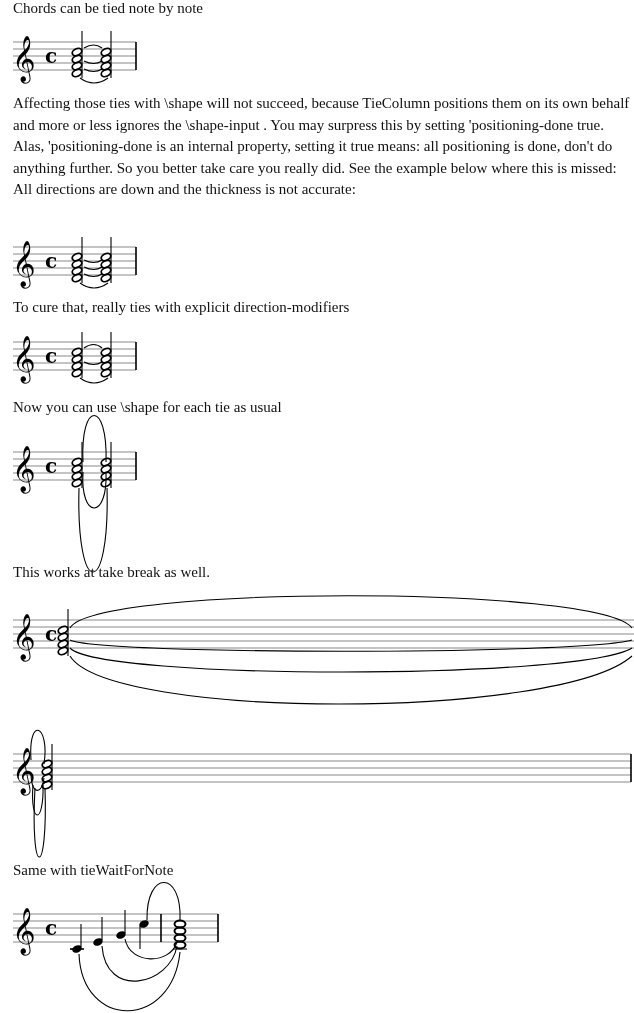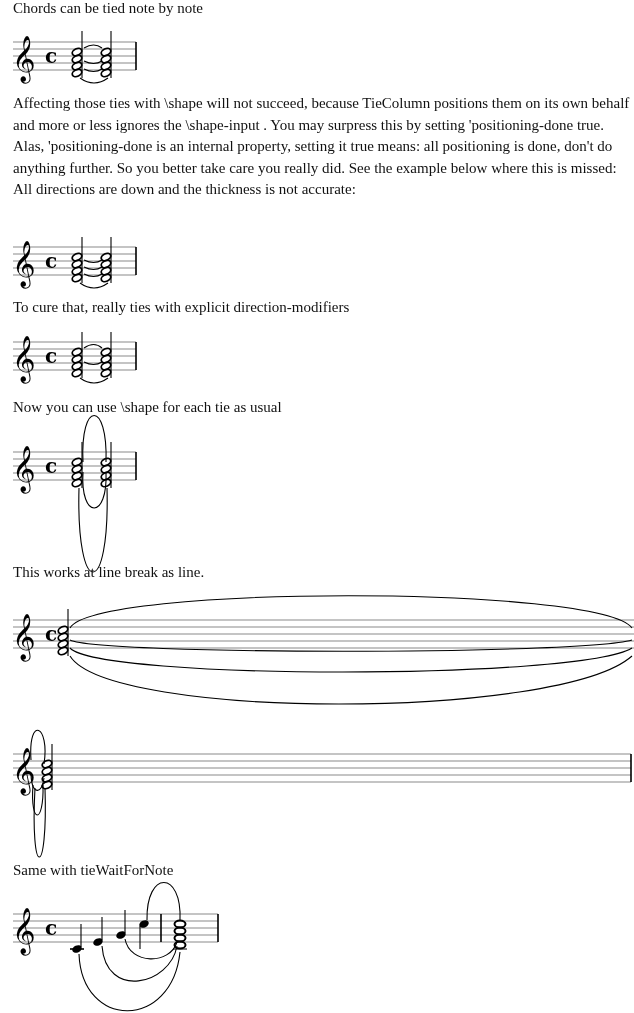--- a/index.html
+++ b/index.html
@@ -143,21 +143,21 @@
     <ellipse cx="106" cy="73" rx="5" ry="3.3" transform="rotate(-25 106 73)"></ellipse>
   </g>
   <g>
     <path class="tie" d="M83 52 C80 -10 108 -10 106 52"></path>
     <path class="tie" d="M83 62 C80 110 108 110 106 62"></path>
     <path class="tie" d="M79 78 C76 190 110 190 107 78"></path>
   </g>
   <line class="bar" x1="136" y1="42" x2="136" y2="70"></line>
 </svg>
 
-<div class="txt" style="top:562px;">This works at line break as line.</div>
+<div class="txt" style="top:562px;">This works at take break as well.</div>
 
 <svg class="sys" style="top:580px;" width="634" height="150">
   <g class="staff">
     <line x1="13" y1="40" x2="634" y2="40"></line>
       <line x1="13" y1="47" x2="634" y2="47"></line>
     <line x1="13" y1="54" x2="634" y2="54"></line>
       <line x1="13" y1="61" x2="634" y2="61"></line>
     <line x1="13" y1="68" x2="634" y2="68"></line>
   </g>
   <text class="clef" x="12" y="70" font-size="40">𝄞</text>

